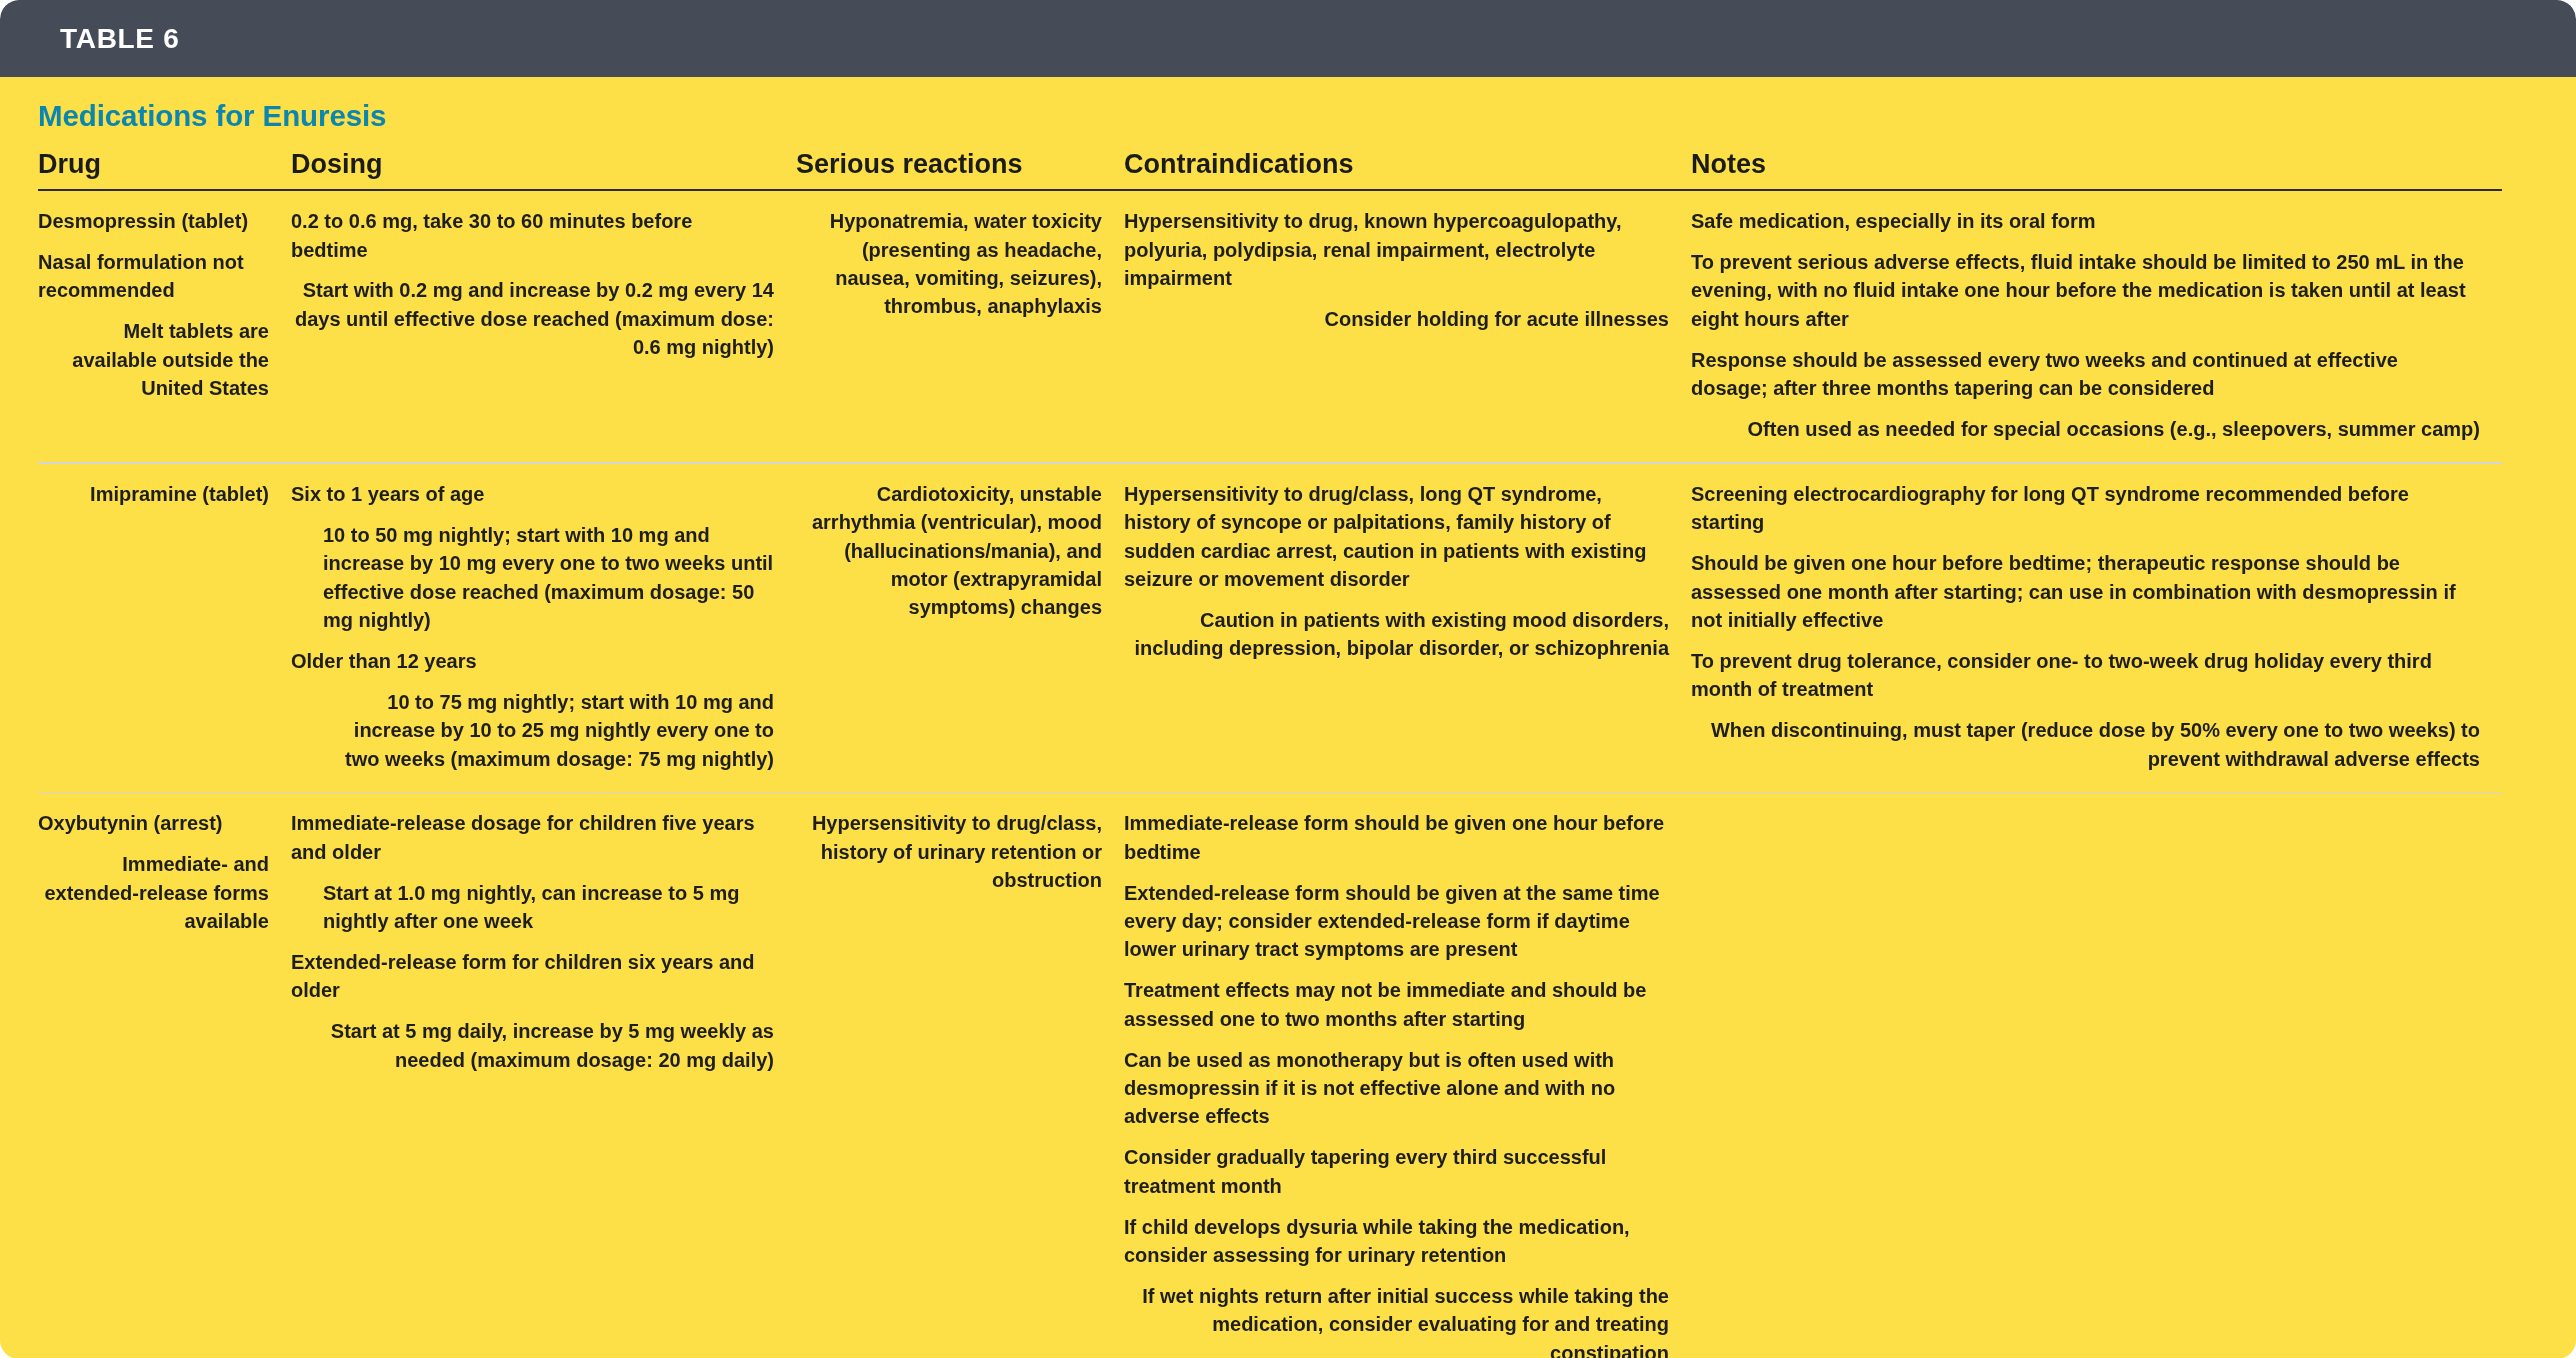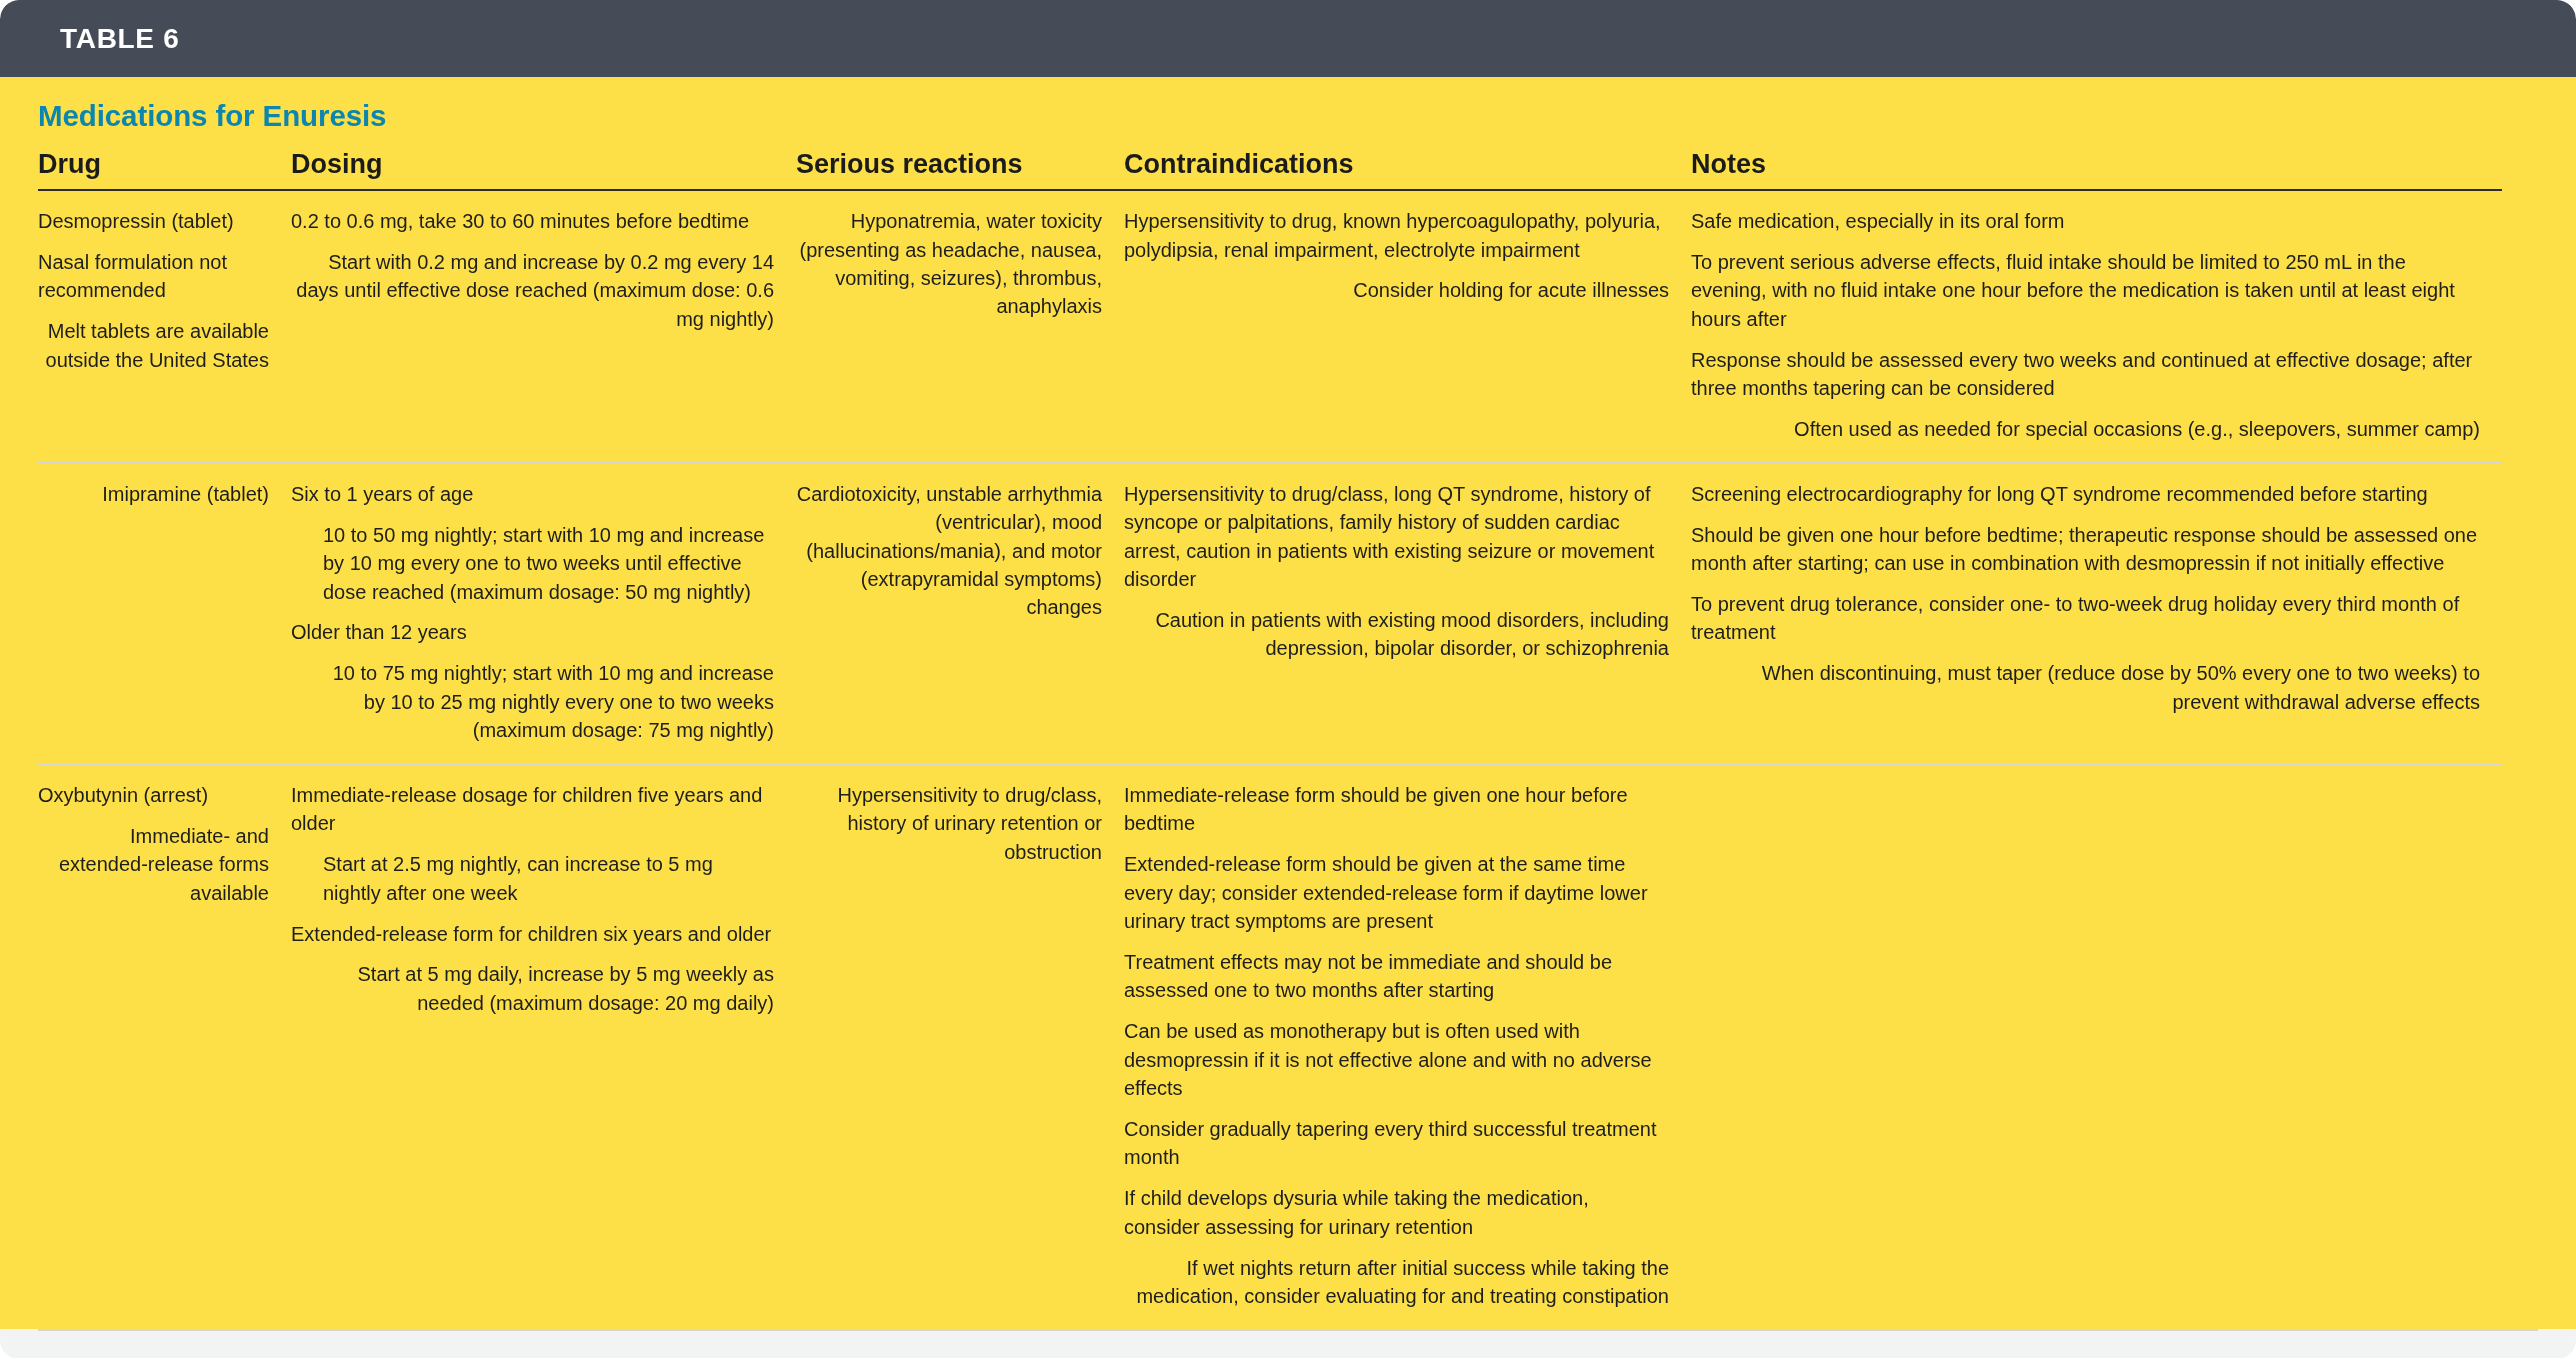--- a/index.html
+++ b/index.html
@@ -88,20 +88,21 @@
 
   .cell {
     padding: 16px 22px 19px 0;
     font-size: 20px;
     line-height: 1.42;
     color: #1e1e1e;
     font-family: "Liberation Sans", sans-serif;
   }
   .cell p {
     margin: 0 0 12.5px 0;
+    font-weight: bold;
   }
   .cell p:last-child { margin-bottom: 0; text-align: right; }
   .cell p.indent {
     padding-left: 32px;
   }
 
   .footnote-rule {
     height: 1.5px;
     background: #d4d6d6;
     margin: 0 38px;
@@ -179,21 +180,21 @@
           <p>To prevent drug tolerance, consider one- to two-week drug holiday every third month of treatment</p>
           <p>When discontinuing, must taper (reduce dose by 50% every one to two weeks) to prevent withdrawal adverse effects</p>
         </div>
         <div class="row-rule"></div>
         <div class="cell">
           <p>Oxybutynin (arrest)</p>
           <p>Immediate- and extended-release forms available</p>
         </div>
         <div class="cell">
           <p>Immediate-release dosage for children five years and older</p>
-          <p class="indent">Start at 2.5 mg nightly, can increase to 5 mg nightly after one week</p>
+          <p class="indent">Start at 1.0 mg nightly, can increase to 5 mg nightly after one week</p>
           <p>Extended-release form for children six years and older</p>
           <p class="indent">Start at 5 mg daily, increase by 5 mg weekly as needed (maximum dosage: 20 mg daily)</p>
         </div>
         <div class="cell">
           <p>Hypersensitivity to drug/class, history of urinary retention or obstruction</p>
         </div>
         <div class="cell">
           <p>Immediate-release form should be given one hour before bedtime</p>
           <p>Extended-release form should be given at the same time every day; consider extended-release form if daytime lower urinary tract symptoms are present</p>
           <p>Treatment effects may not be immediate and should be assessed one to two months after starting</p>

